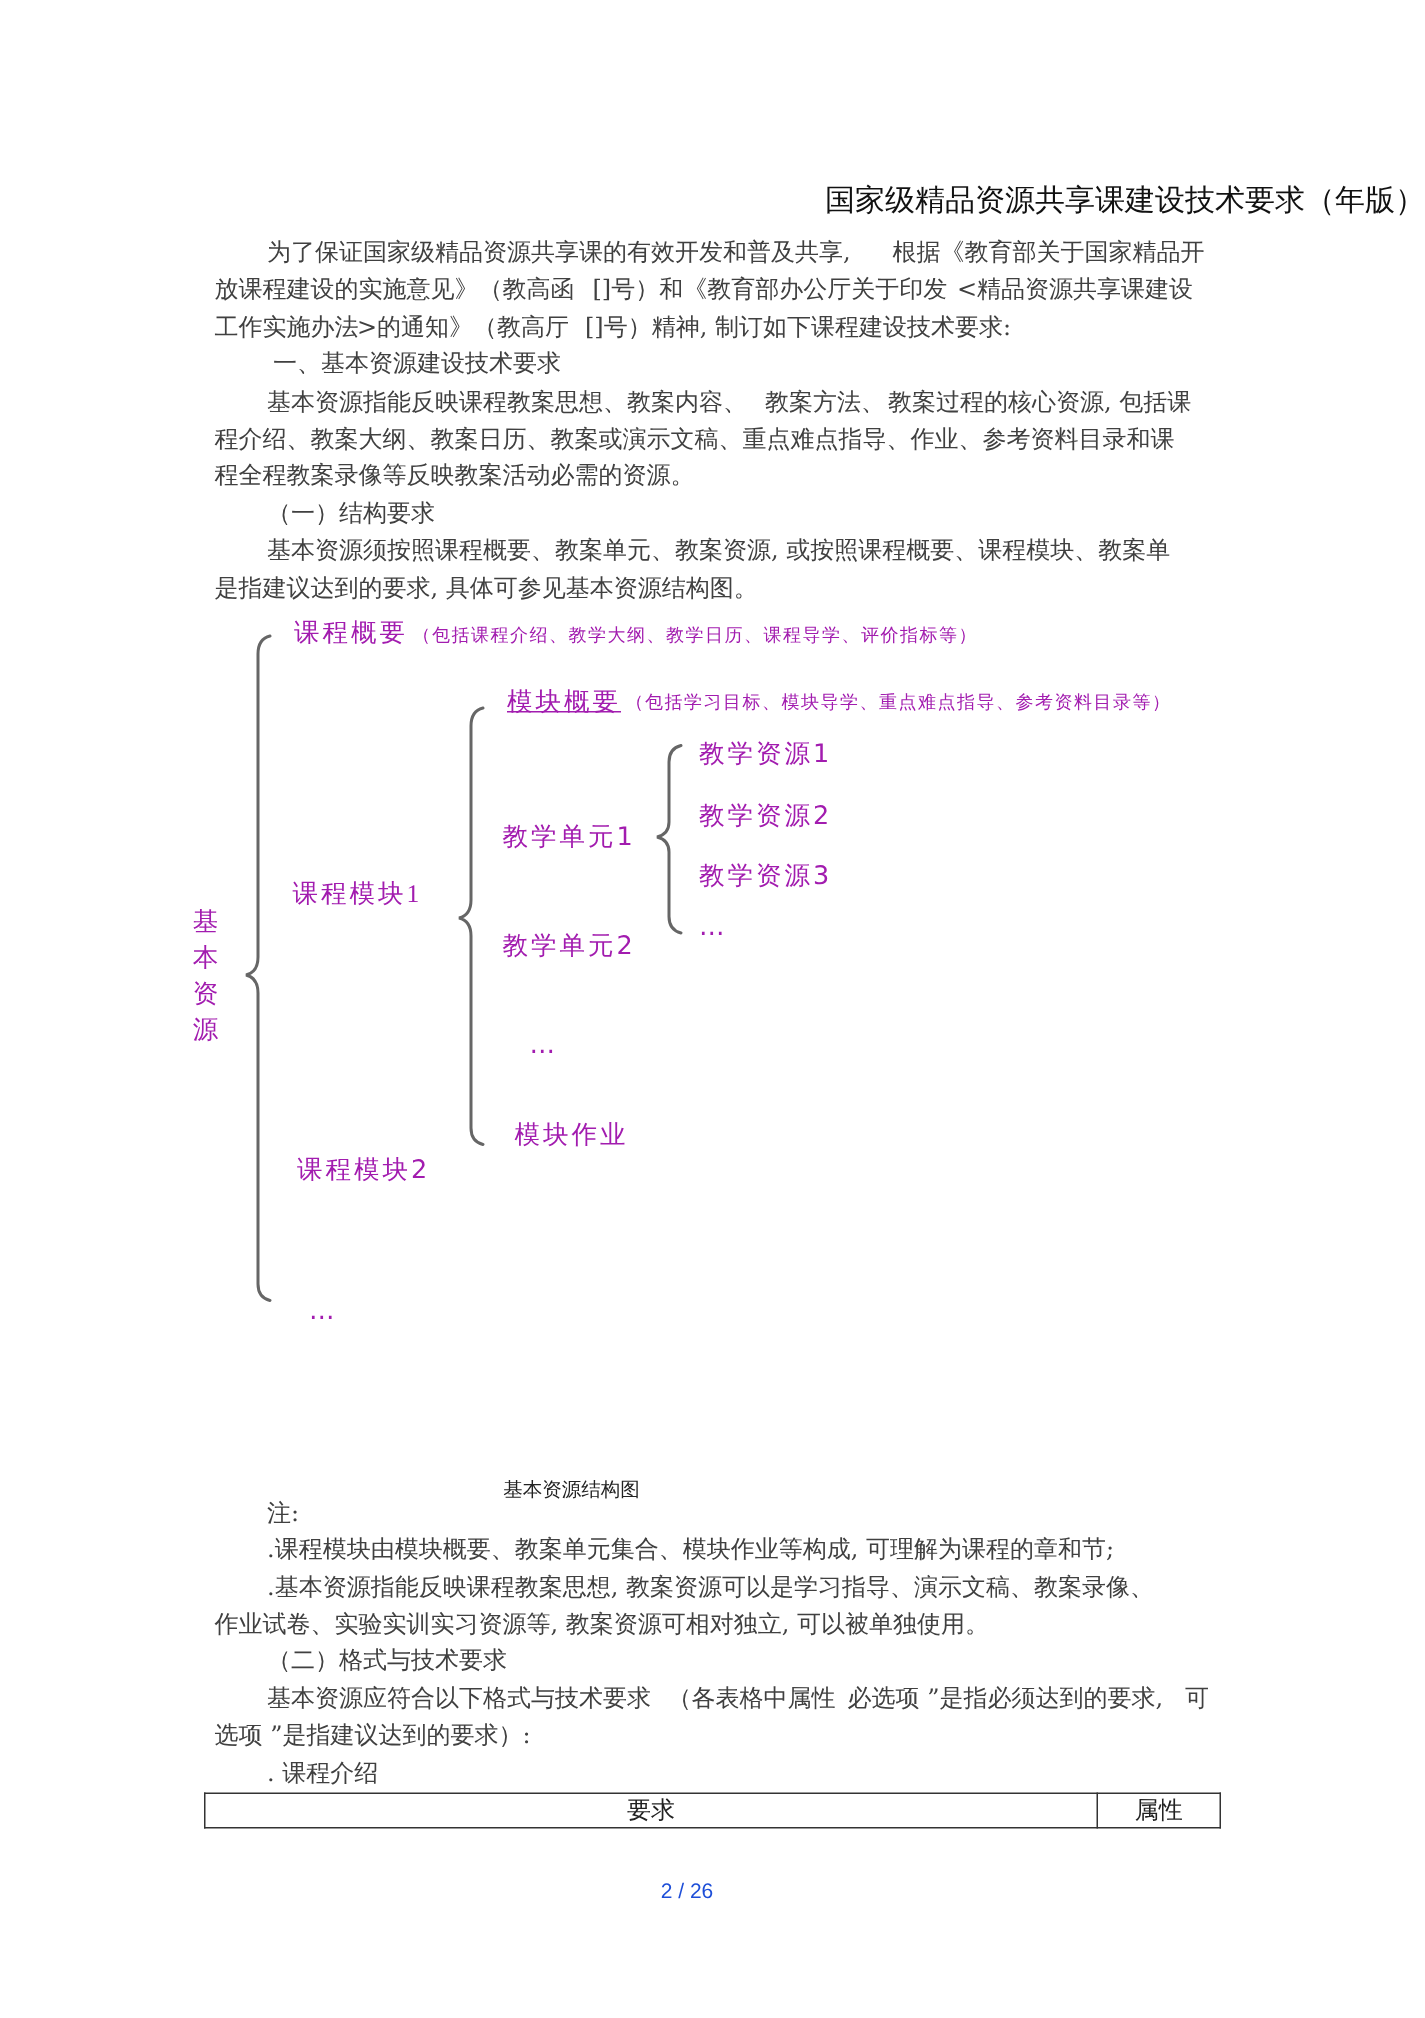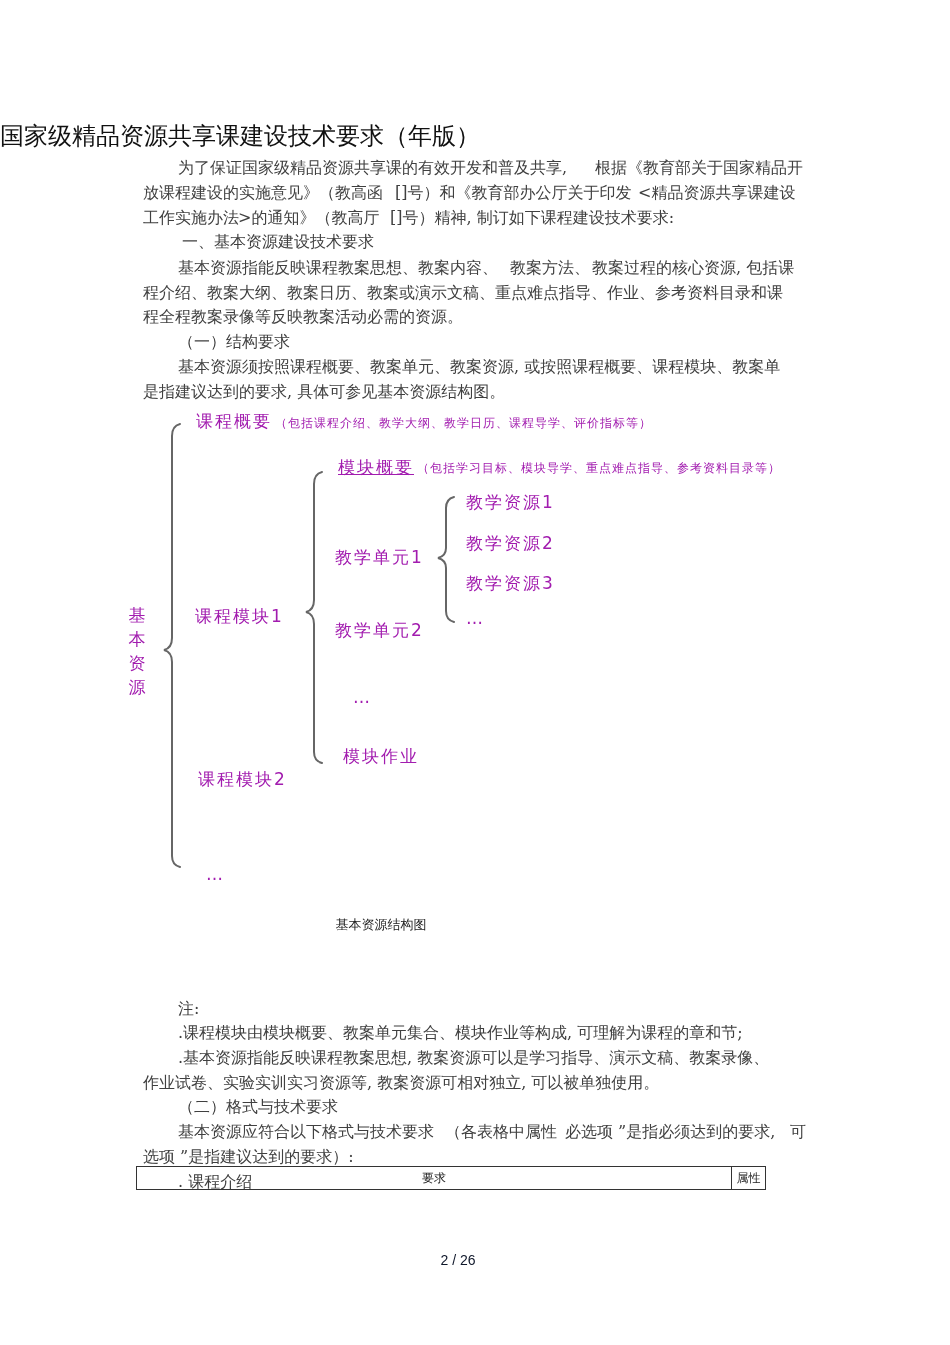--- a/index.html
+++ b/index.html
@@ -1,27 +1,27 @@
 <!DOCTYPE html>
 <html><head>
 <meta charset="utf-8">
 <style>
   html, body { margin:0; padding:0; background:#ffffff; }
   body { width:950px; height:1345px; position:relative; overflow:hidden;
          font-family:"DejaVu Serif","Liberation Serif",serif; color:#222; }
   .abs { position:absolute; white-space:nowrap; }
-  .title { font-size:24px; left:0; width:950px; text-align:left; top:120px; color:#111; }
+  .title { font-size:20px; left:0; width:950px; text-align:right; top:120px; color:#111; }
   .p { font-size:16px; line-height:24px; color:#404040; }
   .diag { font-family:"DejaVu Sans","Liberation Sans",sans-serif; color:#a21caf; }
   .diag-lg { font-size:17px; letter-spacing:2px; }
   .diag-sm { font-size:12px; letter-spacing:1px; }
-  .caption { font-size:13px; left:0; width:762px; text-align:center; top:916px; }
-  table.req { position:absolute; left:136px; top:1166px; width:630px; border-collapse:collapse; font-size:12px; }
+  .caption { font-size:13px; left:0; width:762px; text-align:center; top:984px; }
+  table.req { position:absolute; left:136px; top:1195px; width:678px; border-collapse:collapse; font-size:16px; }
   table.req td { border:1.5px solid #333; height:22px; text-align:center; padding:0; }
-  .pagenum { font-family:"Liberation Sans","DejaVu Sans",sans-serif; font-size:14px; left:0; width:916px; text-align:center; top:1252px; color:#0f172a; }
+  .pagenum { font-family:"Liberation Sans","DejaVu Sans",sans-serif; font-size:14px; left:0; width:916px; text-align:center; top:1252px; color:#1d4ed8; }
   svg.br { position:absolute; left:0; top:0; }
 </style>
 </head>
 <body>
 
 <div>
 
   <div class="abs title">国家级精品资源共享课建设技术要求（年版）</div>
 
   <div class="abs p" style="left:178px;top:156px;">为了保证国家级精品资源共享课的有效开发和普及共享,</div>
@@ -68,21 +68,21 @@
 
     <div class="abs diag diag-lg" style="left:338px;top:456px;text-decoration:underline;">模块概要</div>
     <div class="abs diag diag-sm" style="left:417px;top:460px;">（包括学习目标、模块导学、重点难点指导、参考资料目录等）</div>
 
     <div class="abs diag diag-lg" style="left:466px;top:491px;">教学资源1</div>
     <div class="abs diag diag-lg" style="left:466px;top:532px;">教学资源2</div>
     <div class="abs diag diag-lg" style="left:466px;top:572px;">教学资源3</div>
     <div class="abs diag diag-lg" style="left:466px;top:608px;">…</div>
 
     <div class="abs diag diag-lg" style="left:335px;top:546px;">教学单元1</div>
-    <div class="abs diag diag-lg" style="left:195px;top:605px;">课程模块1</div>
+    <div class="abs diag diag-lg" style="left:195px;top:584px;font-family:Liberation Serif, serif;">课程模块1</div>
     <div class="abs diag diag-lg" style="left:335px;top:619px;">教学单元2</div>
     <div class="abs diag diag-lg" style="left:353px;top:687px;">…</div>
     <div class="abs diag diag-lg" style="left:343px;top:745px;">模块作业</div>
     <div class="abs diag diag-lg" style="left:198px;top:768px;">课程模块2</div>
     <div class="abs diag diag-lg" style="left:206px;top:864px;">…</div>
   </div>
 
   <div class="abs caption">基本资源结构图</div>
 
   <div class="abs p" style="left:178px;top:997px;">注:</div>

